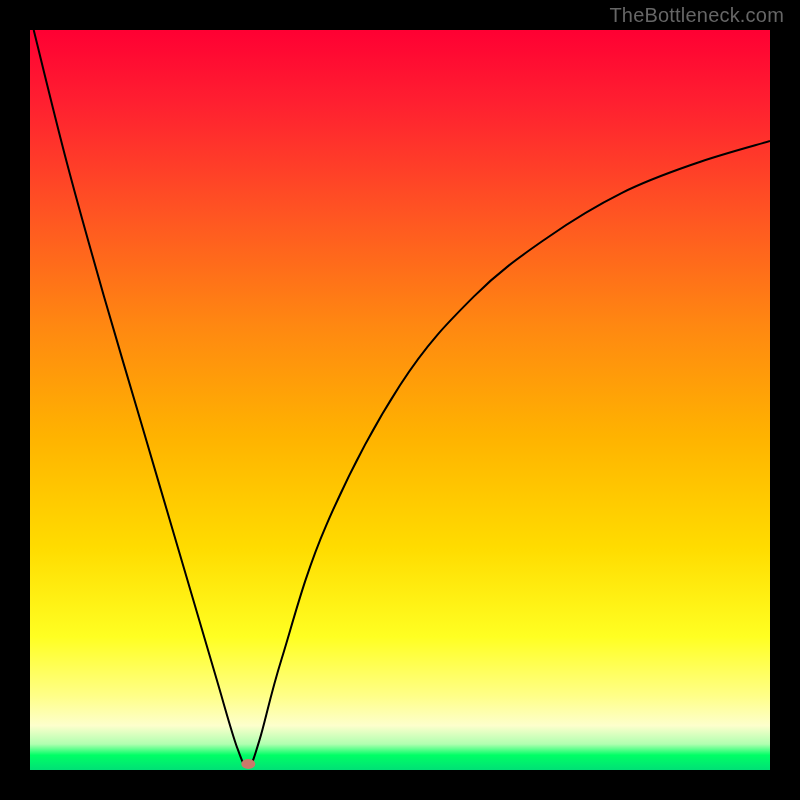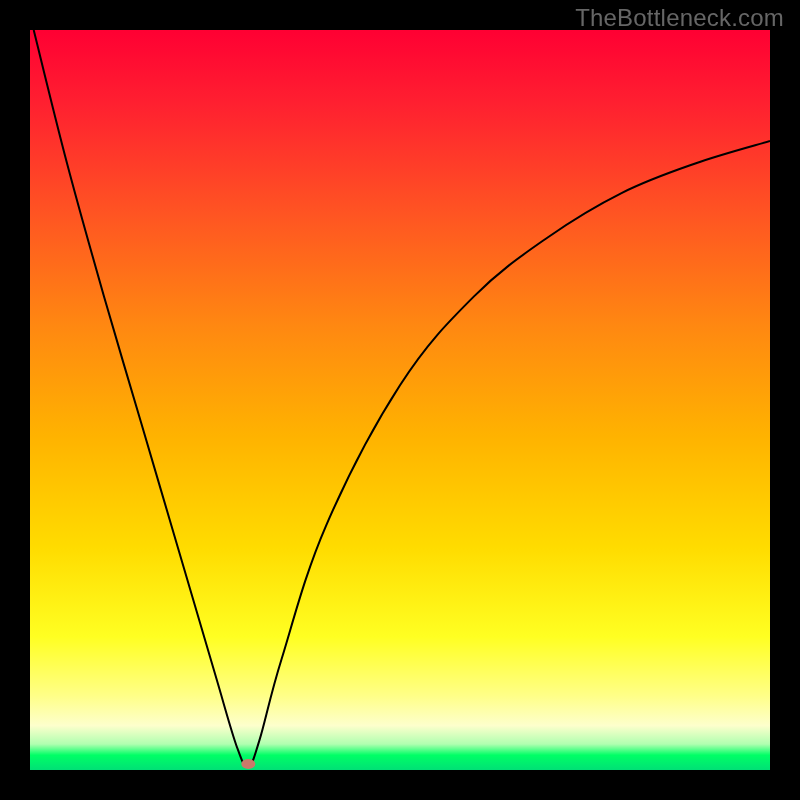--- a/index.html
+++ b/index.html
@@ -45,21 +45,21 @@
   }
   .marker {
     fill: #c97a6a;
     stroke: none;
   }
   .watermark {
     position: absolute;
     top: 4px;
     right: 16px;
     color: #666;
-    font-size: 24px;
+    font-size: 20px;
     font-weight: 500;
     letter-spacing: 0.2px;
   }
 </style>
 </head>
 <body>
 
 <div class="chart-container">
   <div class="watermark">TheBottleneck.com</div>
   <div class="plot-area">

